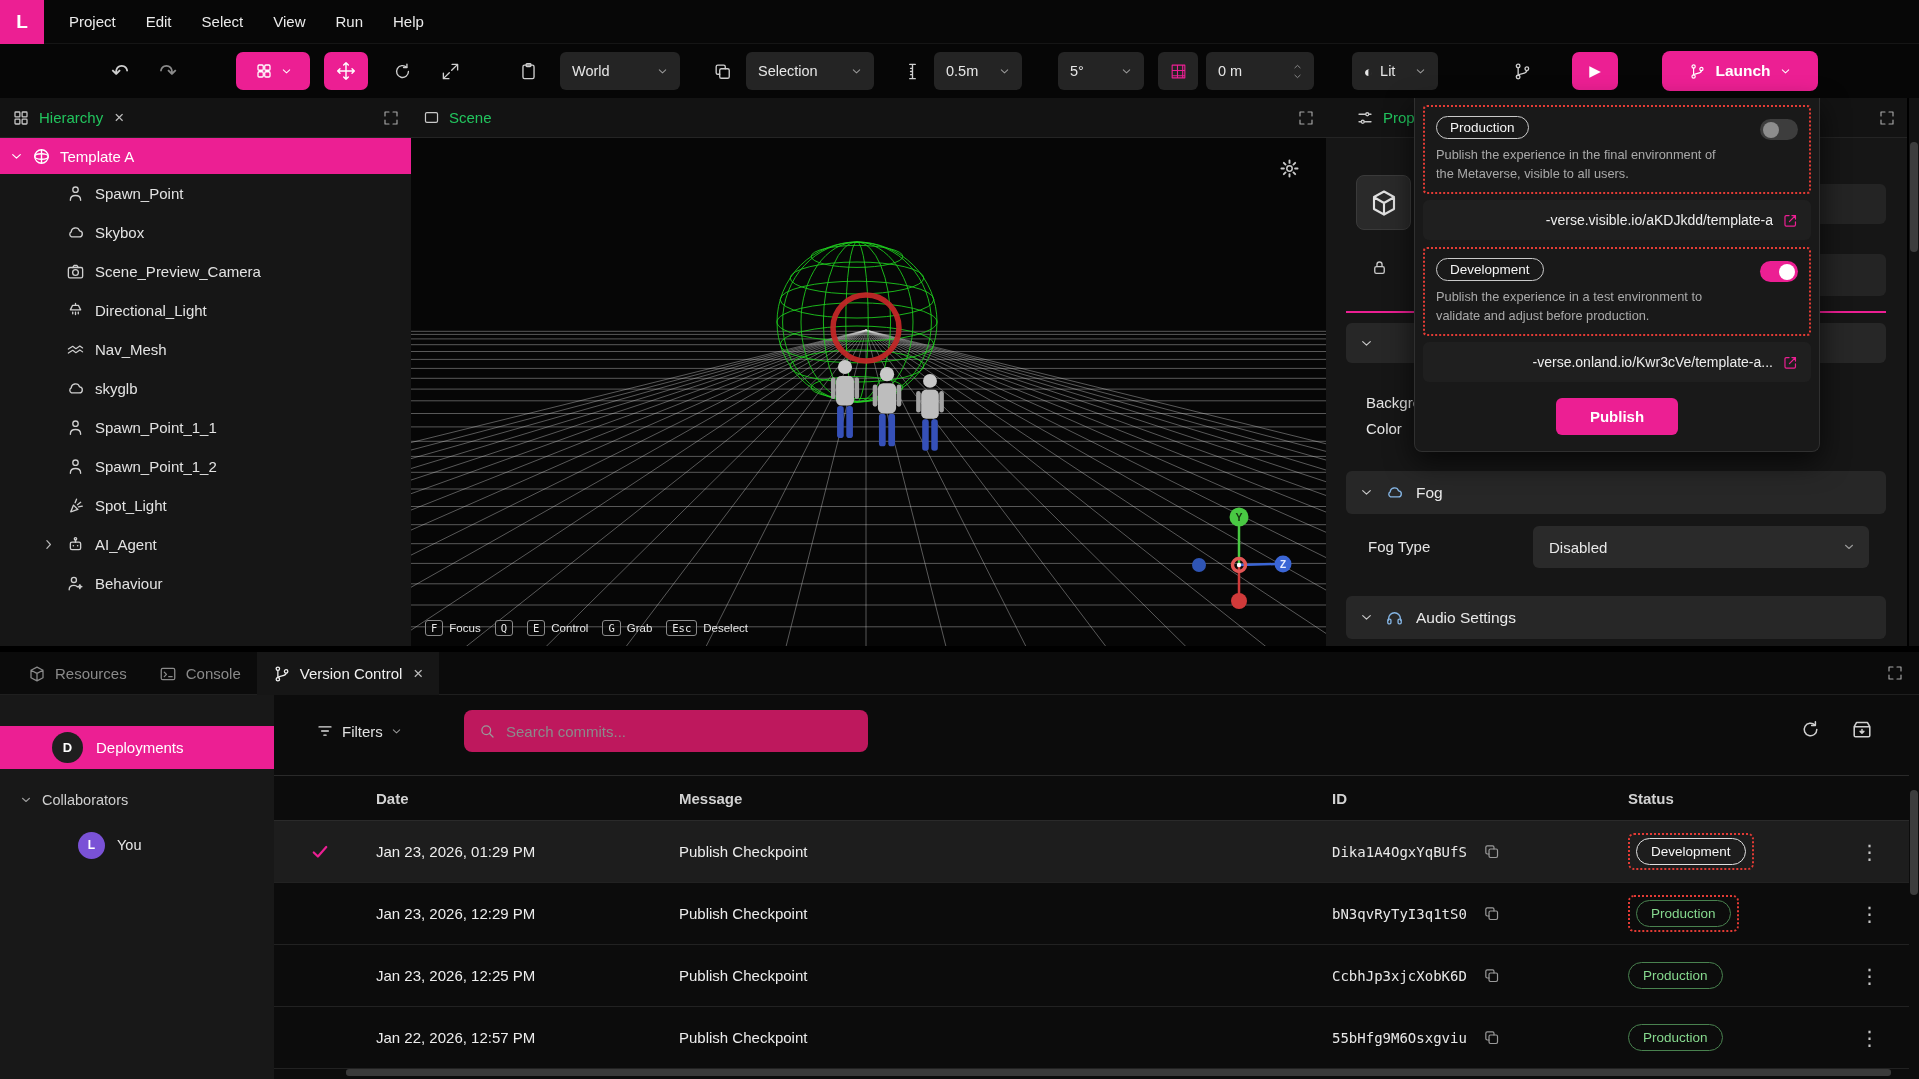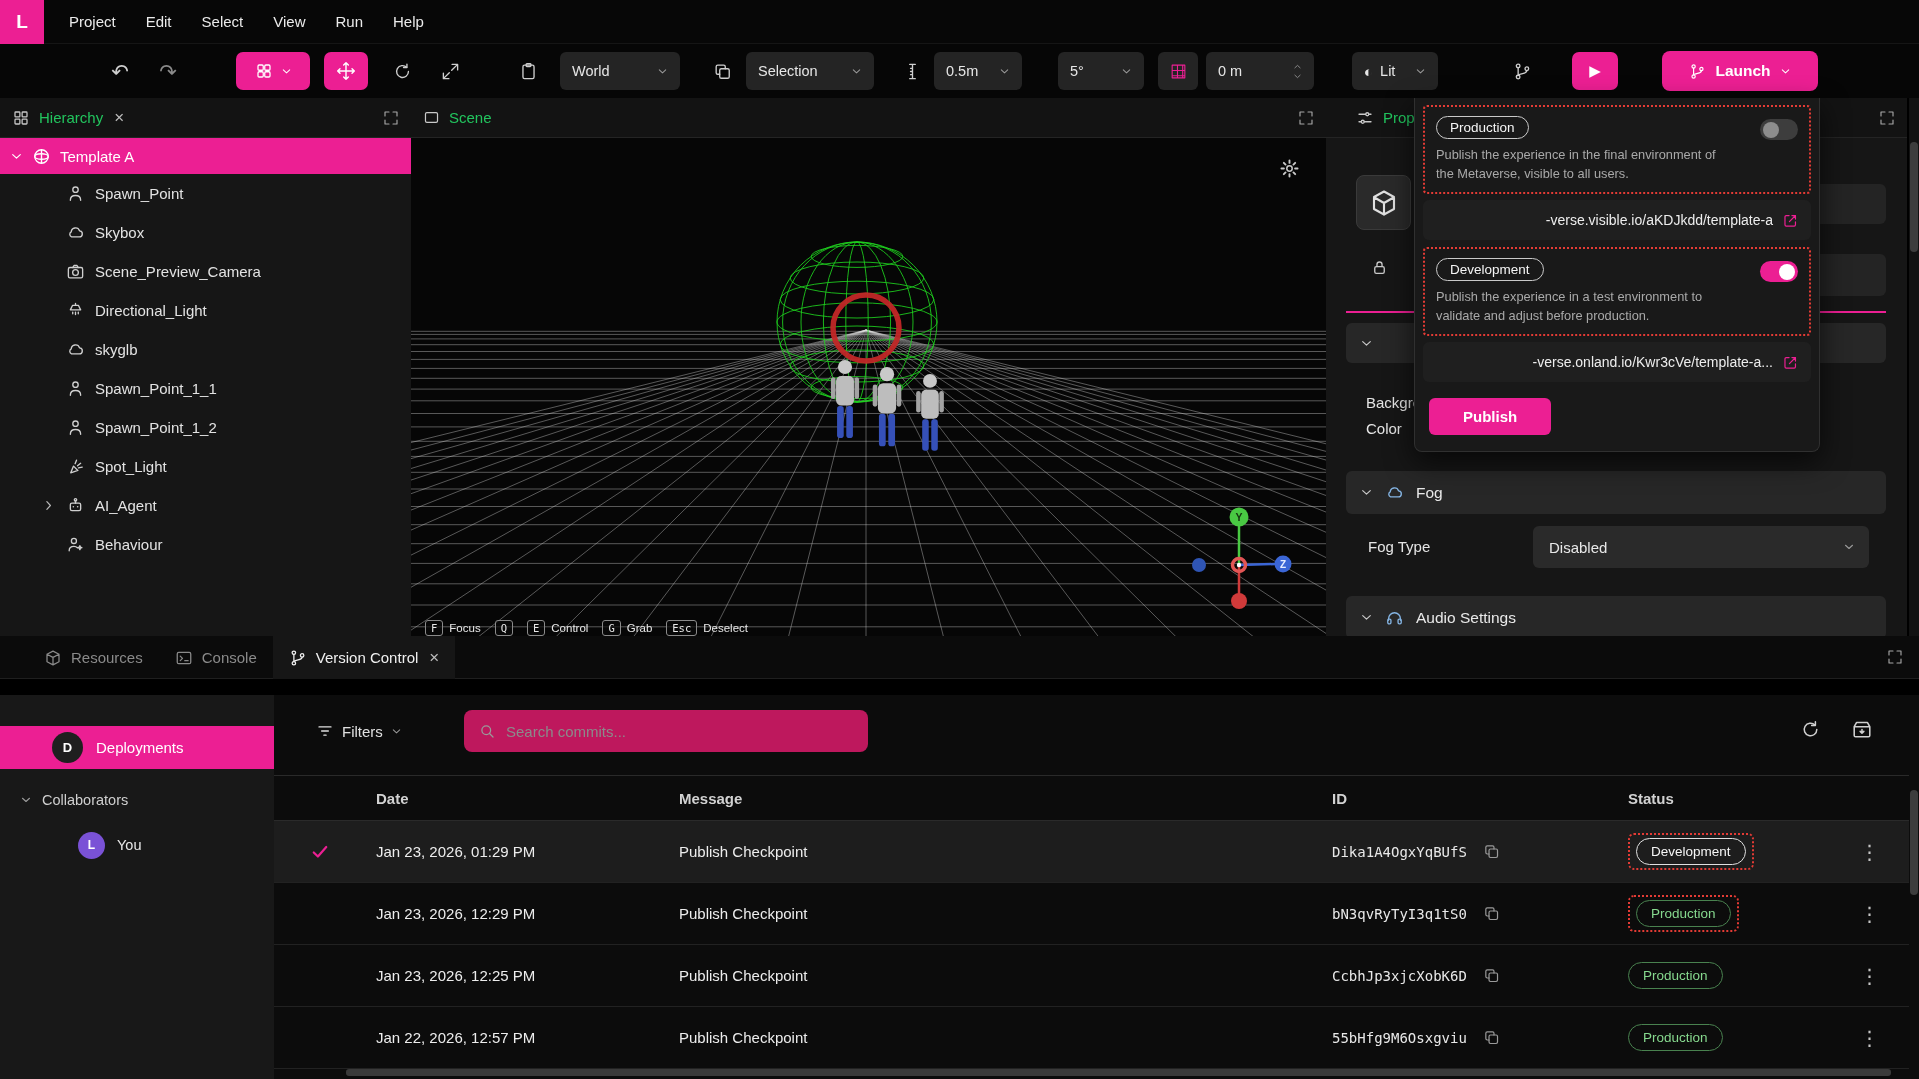--- a/index.html
+++ b/index.html
@@ -83,25 +83,25 @@
   .pop-section { margin:7px 8px 4px; border:2px dotted var(--red); border-radius:4px; padding:9px 11px; display:flex; justify-content:space-between; gap:10px; }
   .pop-left { max-width:300px; }
   .pill { display:inline-block; border:1px solid #c9c9c9; color:#f5f5f5; padding:3px 13px; border-radius:13px; font-size:13.5px; }
   .pop-desc { color:#a9a9a9; font-size:12.8px; line-height:1.45; margin-top:7px; }
   .toggle { width:38px; height:21px; border-radius:11px; background:#3d3d3d; position:relative; flex:none; align-self:flex-start; margin-top:3px; }
   .toggle .knob { position:absolute; left:3px; top:2.5px; width:16px; height:16px; border-radius:50%; background:#8d8d8d; }
   .toggle.on { background:var(--accent); }
   .toggle.on .knob { left:19px; background:#fff; }
   .pop-link { margin:6px 8px; background:#1f1f1f; border-radius:6px; height:40px; display:flex; align-items:center; justify-content:flex-end; gap:9px; padding:0 12px; font-size:14px; color:#ededed; }
   .pop-link .iconslot { color:var(--accent); }
-  .pop-footer { display:flex; justify-content:flex-start; padding:10px 14px 12px; }
+  .pop-footer { display:flex; justify-content:center; padding:10px 14px 12px; }
   .publish-btn { background:var(--accent); color:#fff; font-size:15px; font-weight:600; padding:10px 34px; border-radius:6px; }
 
   
-  .bottom-tabs { position:absolute; top:636px; left:0; right:0; height:43px; background:#0b0b0b; border-bottom:1px solid #1f1f1f; display:flex; align-items:center; padding-left:28px; z-index:5; }
+  .bottom-tabs { position:absolute; top:652px; left:0; right:0; height:43px; background:#0b0b0b; border-bottom:1px solid #1f1f1f; display:flex; align-items:center; padding-left:12px; z-index:5; }
   .btab { display:flex; align-items:center; gap:9px; padding:0 16px; height:43px; font-size:15px; color:#8a8a8a; }
   .btab.active { color:#f0f0f0; background:#161616; }
   .bt-spacer { flex:1; }
   .bt-fs { color:#a8a8a8; margin-right:16px; }
 
   
   .bottom { position:absolute; top:695px; bottom:0; left:0; right:0; }
   .b-sidebar { position:absolute; left:0; top:0; bottom:0; width:274px; background:#181818; }
   .dep-row { position:absolute; top:31px; left:0; right:0; height:43px; background:var(--accent); display:flex; align-items:center; gap:13px; padding-left:52px; color:#fff; font-size:15px; }
   .avatar { border-radius:50%; display:flex; align-items:center; justify-content:center; font-weight:bold; color:#fff; flex:none; }
@@ -381,20 +381,29 @@
     <span>Scene_Preview_Camera</span>
   </div>
   <div class="tree-row">
     <span class="tree-gutter"></span>
     <span class="iconslot tree-ic">
           <svg class="ic" style="width:19px;height:19px" viewBox="0 0 24 24">
             <path d="M12 3v2.6M8.2 5.6h7.6l2.7 5.6H5.5l2.7-5.6zM8.5 14v2.2M12 14v3M15.5 14v2.2"></path>
           </svg>
         </span>
     <span>Directional_Light</span>
+  </div>
+  <div class="tree-row">
+    <span class="tree-gutter"></span>
+    <span class="iconslot tree-ic">
+          <svg class="ic" style="width:19px;height:19px" viewBox="0 0 24 24">
+            <path d="M3 16.5l5.5-3.5 4 3 5-3.5 3.5 2.5M3 11.5L8.5 8l4 3 5-3.5L21 10" stroke-width="1.5"></path>
+          </svg>
+        </span>
+    <span>Nav_Mesh</span>
   </div>
   <div class="tree-row">
     <span class="tree-gutter"></span>
     <span class="iconslot tree-ic">
           <svg class="ic" style="width:19px;height:19px" viewBox="0 0 24 24">
             <path d="M7 17.5h9.5a3.8 3.8 0 0 0 .6-7.6 5.4 5.4 0 0 0-10.5 1.4A3.4 3.4 0 0 0 7 17.5z"></path>
           </svg>
         </span>
     <span>skyglb</span>
   </div>

